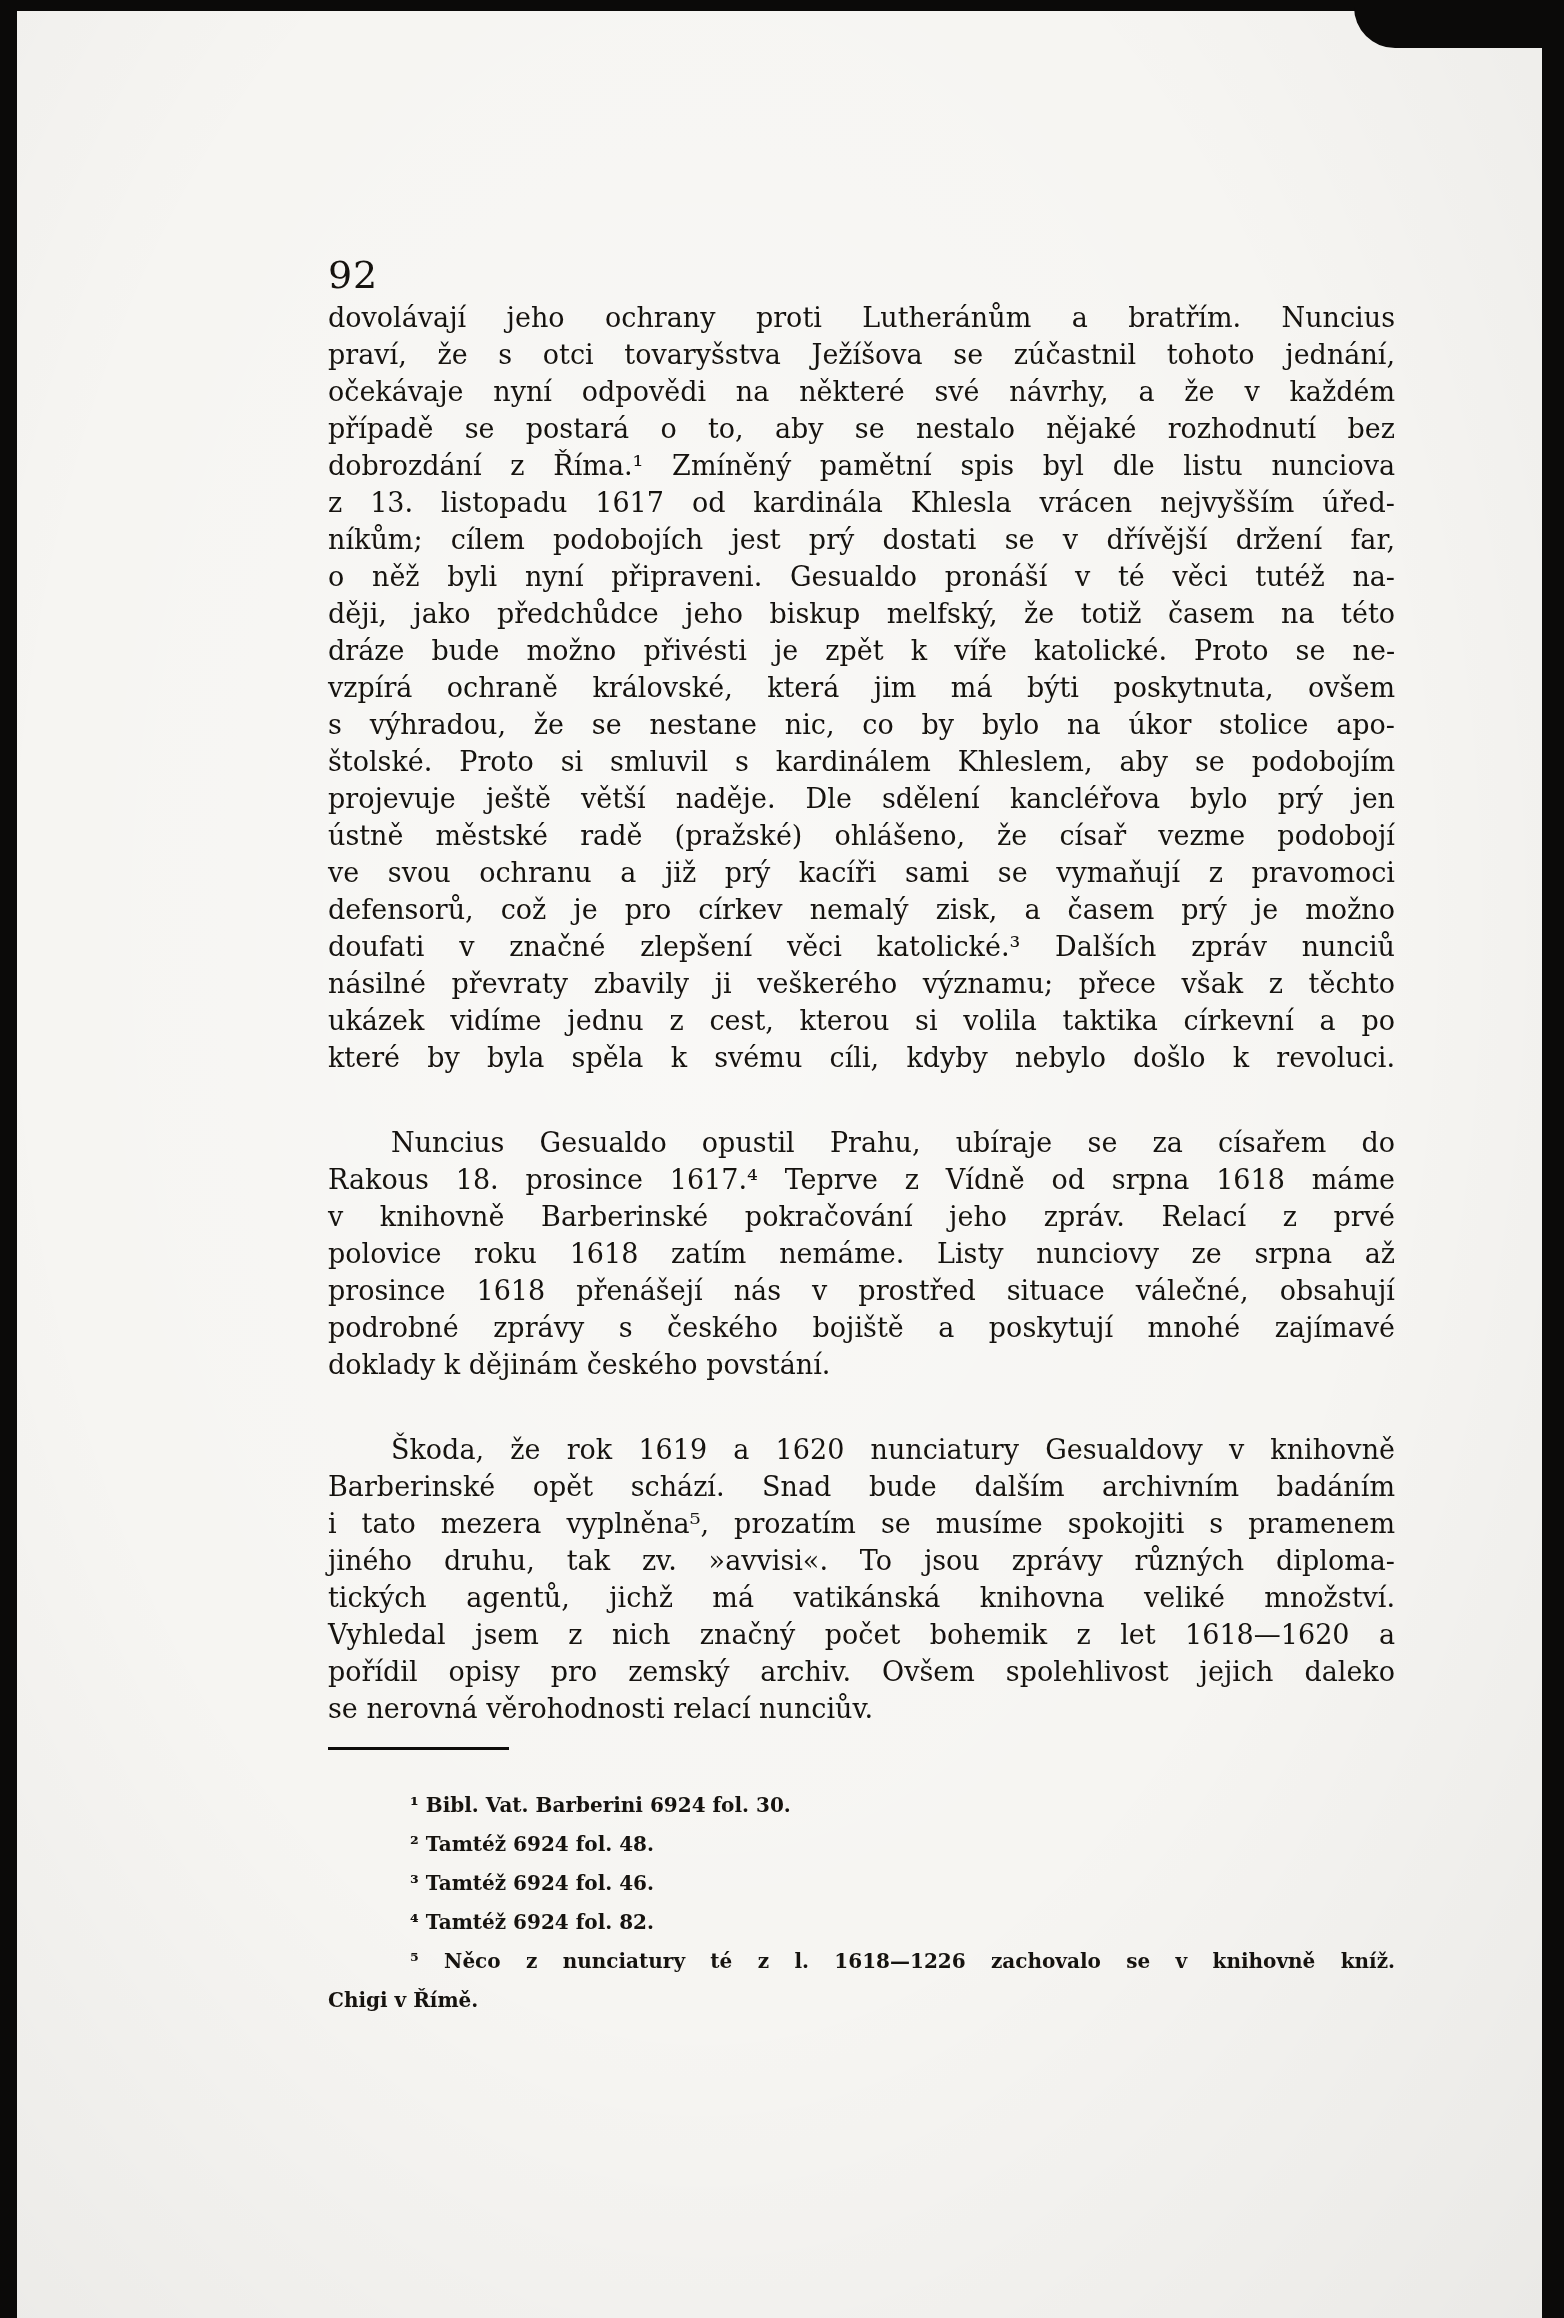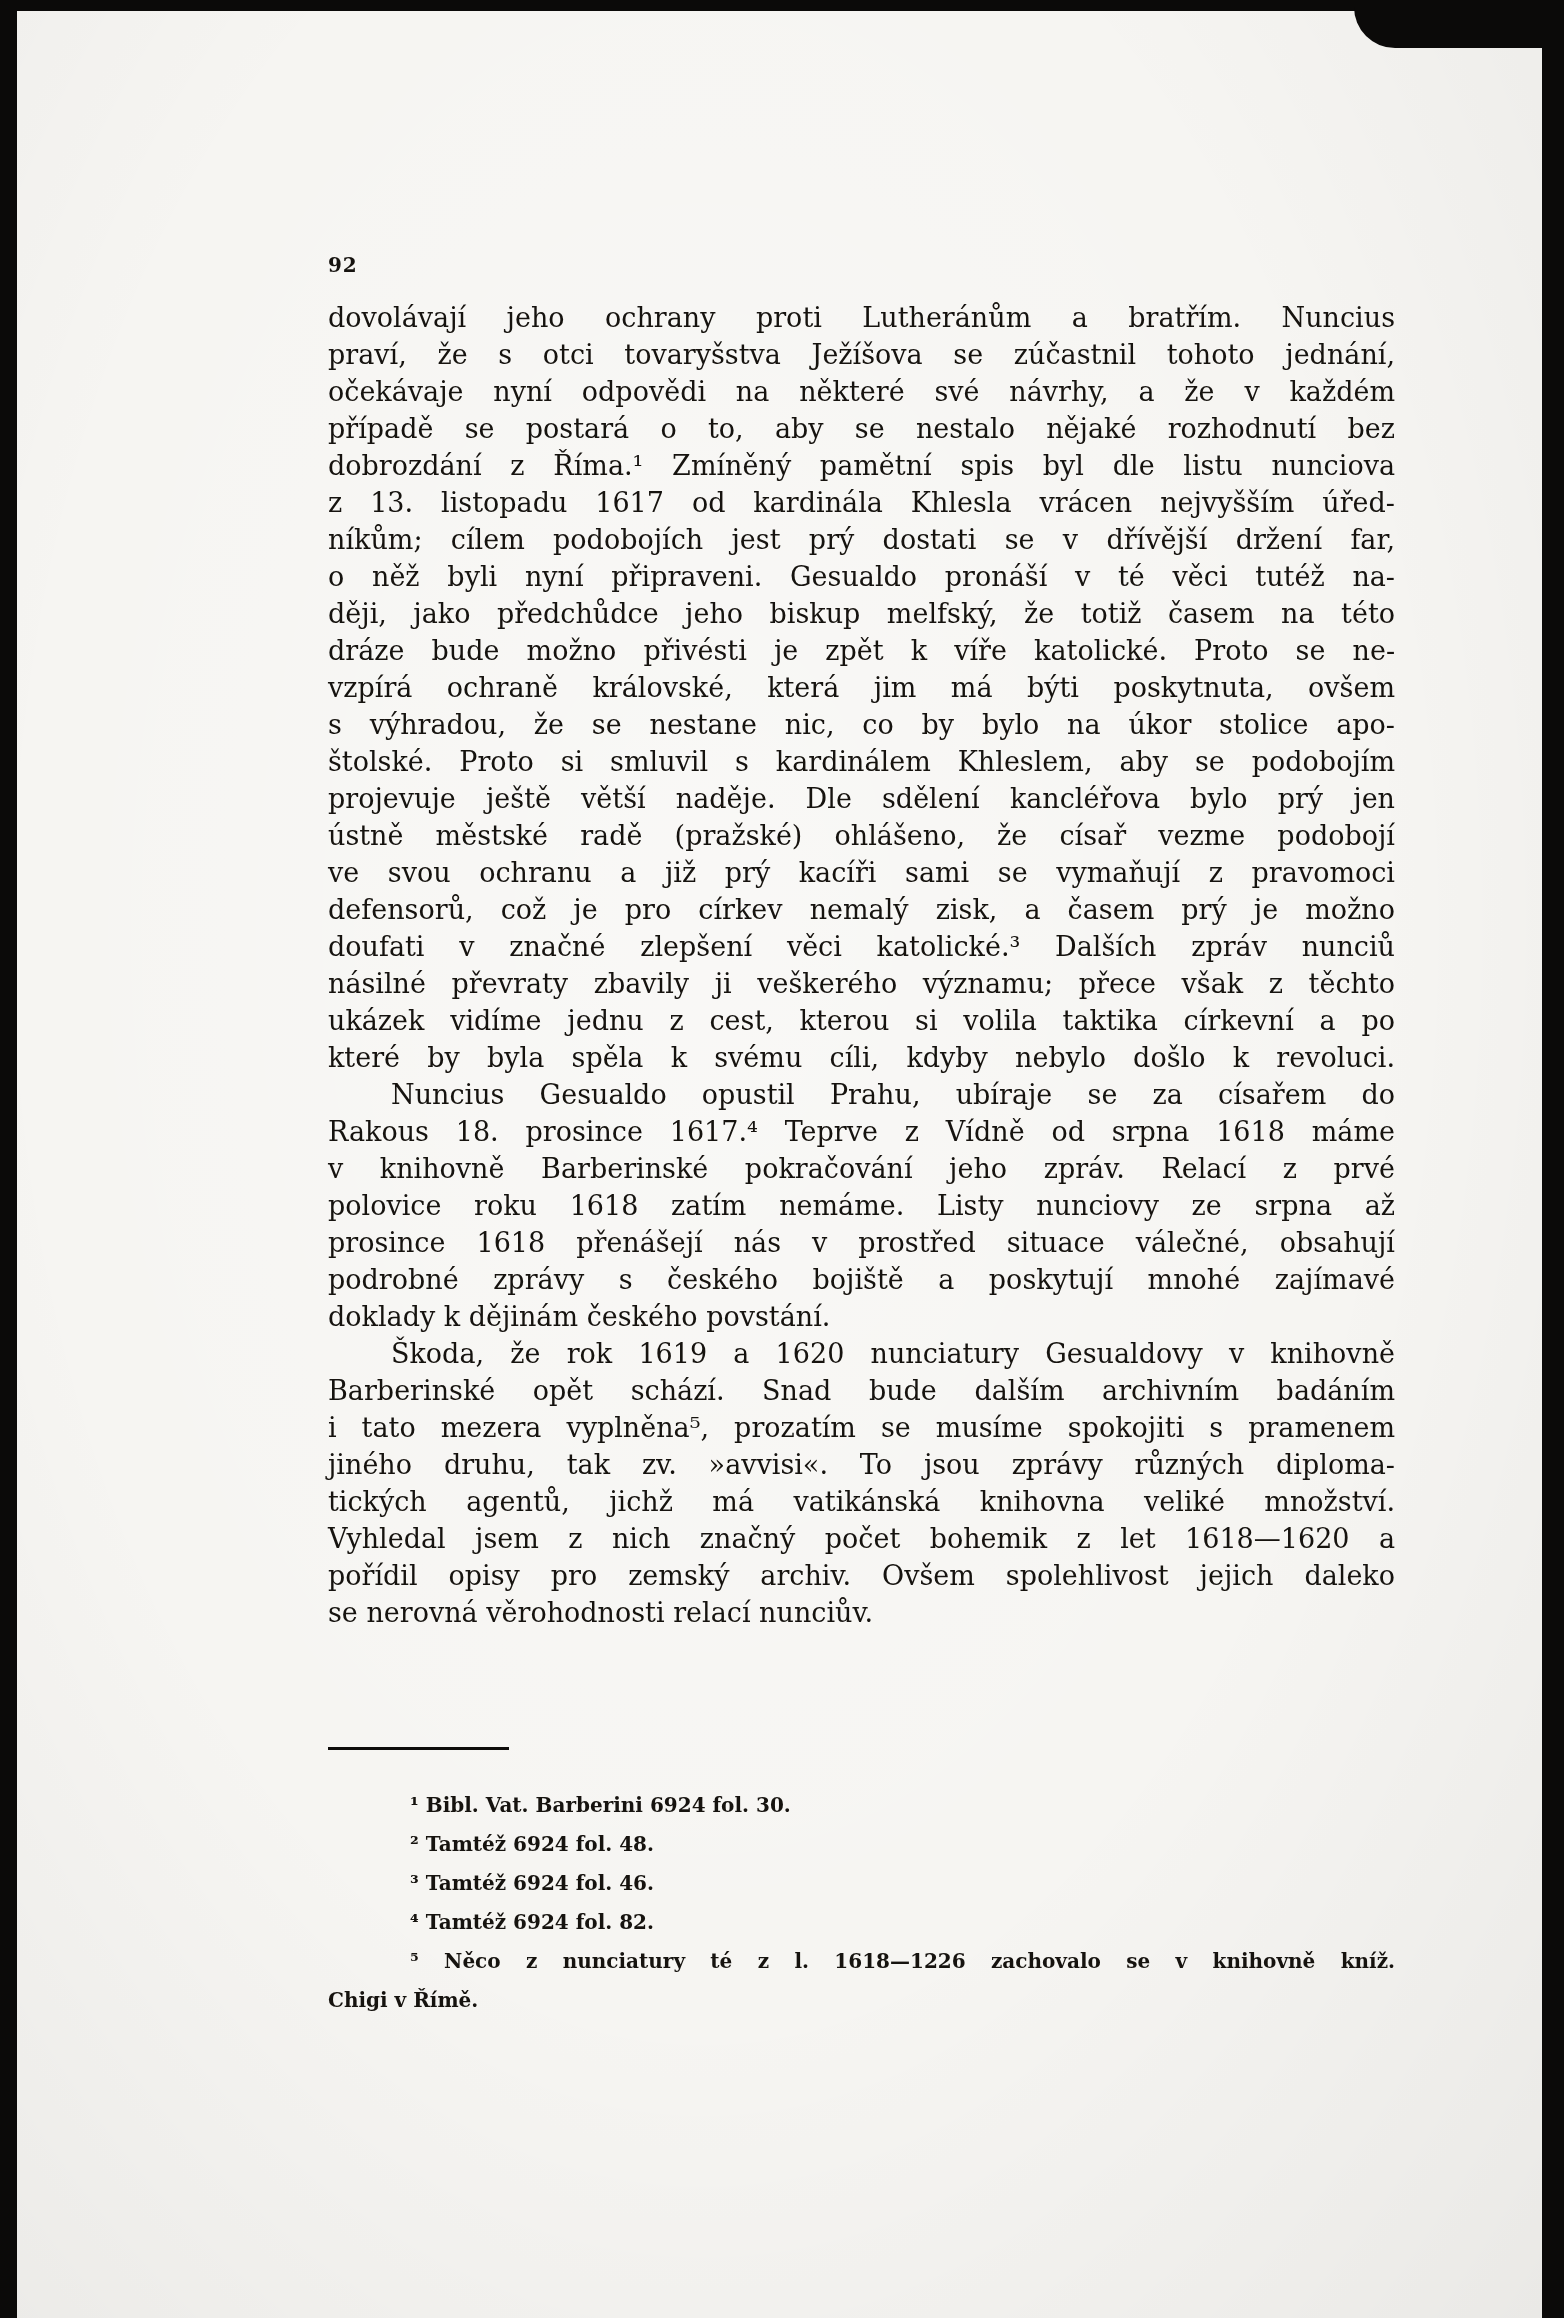--- a/index.html
+++ b/index.html
@@ -18,33 +18,33 @@
   .edge{position:absolute;background:#0b0a09;}
   .edge-left{left:0;top:0;width:17px;height:2319px;}
   .edge-top{left:0;top:0;width:1564px;height:11px;}
   .edge-right{right:0;top:0;width:22px;height:2319px;}
   .corner-tr{
     position:absolute;top:0;right:0;width:210px;height:48px;
     background:#0b0a09;border-bottom-left-radius:41px;
   }
   .page-number{
     position:absolute;left:328px;top:253px;
-    font-size:20px;font-weight:bold;letter-spacing:0.9px;
+    font-size:38px;font-weight:normal;letter-spacing:0.9px;
   }
   .body-text{
     position:absolute;left:328px;top:299px;width:1067px;
     font-size:27px;font-weight:normal;line-height:37px;
   }
   .text-line{
     text-align:justify;
     text-align-last:justify;
     -moz-text-align-last:justify;
   }
   .text-line.no-justify{text-align:left;text-align-last:left;-moz-text-align-last:left;}
-  .text-line.indent{text-indent:63px;}
+  .text-line.indent{text-indent:63px;margin-top:48px;}
   .footnote-separator{
     position:absolute;left:328px;top:1747px;
     width:181px;height:3.4px;background:#0e0d0b;
   }
   .footnotes{
     position:absolute;left:328px;top:1786px;width:1067px;
     font-size:20px;font-weight:bold;line-height:39px;
   }
   .footnote-line{text-align:left;text-align-last:left;}
   .footnote-line.indent{text-indent:82px;}

